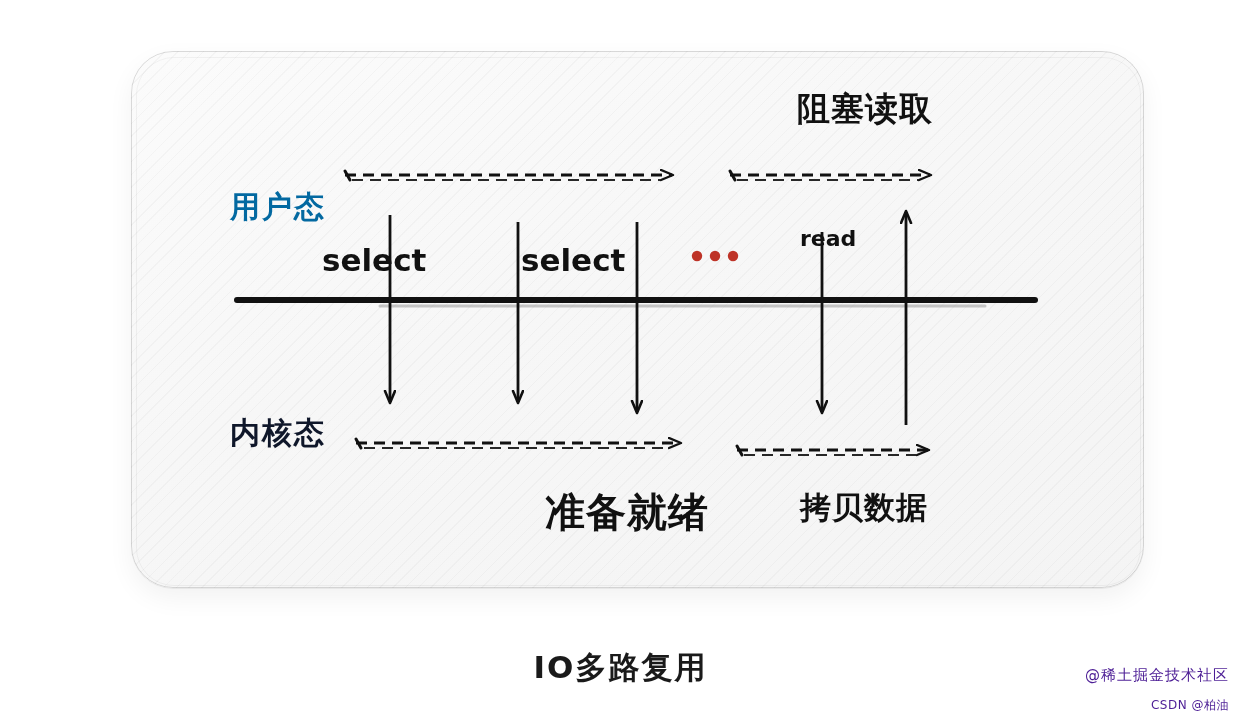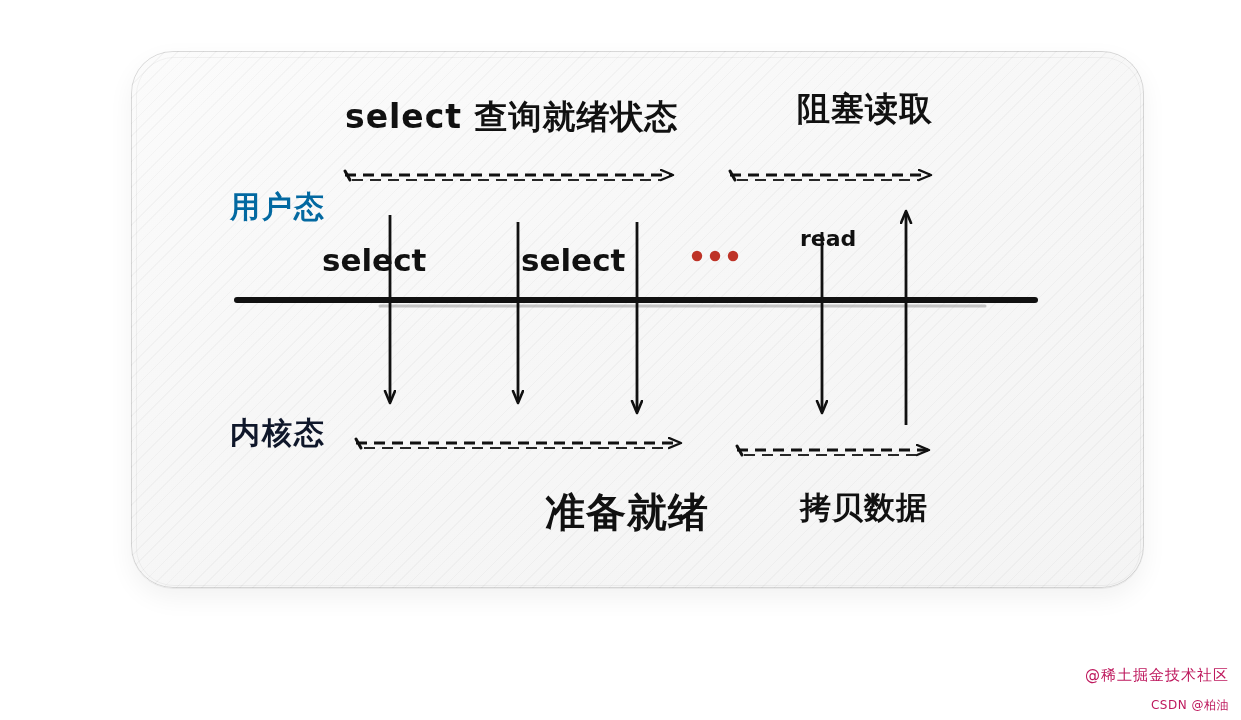--- a/index.html
+++ b/index.html
@@ -122,21 +122,21 @@
     letter-spacing: 2px;
     color: #1a1a1a;
   }
 
   
   #watermark {
     position: absolute;
     right: 12px;
     bottom: 6px;
     text-align: right;
-    color: #be185d;
+    color: #4c1d95;
     user-select: none;
   }
   #watermark .wm-main {
     font-size: 15px;
     letter-spacing: 1px;
     font-family: "DejaVu Sans", "Liberation Sans", sans-serif;
   }
   #watermark .wm-sub {
     font-size: 12px;
     letter-spacing: 0.5px;
@@ -207,38 +207,38 @@
       <path d="M906,425 L906,212" stroke="#111111" stroke-width="2.8" fill="none" marker-end="url(#arrowOpenDown)"></path>
     </g>
 
     <g>
       <circle cx="697" cy="256" r="5.2" fill="#BE3327"></circle>
       <circle cx="715" cy="256" r="5.2" fill="#BE3327"></circle>
       <circle cx="733" cy="256" r="5.2" fill="#BE3327"></circle>
     </g>
   </svg>
 
-  <div class="lbl lbl-cn" id="top-label-1">select 查询就绪状态</div>
 
   <div class="lbl lbl-cn" id="top-label-2">阻塞读取</div>
 
   <div class="lbl mode-lbl" id="user-mode-label" style="color:#0369a1">用户态</div>
 
   <div class="lbl mode-lbl" id="kernel-mode-label" style="color:#0f172a">内核态</div>
 
   <div class="lbl lbl-en" id="call-select-1">select</div>
 
   <div class="lbl lbl-en" id="call-select-2">select</div>
 
   <div class="lbl lbl-en" id="call-read">read</div>
 
 
   <div class="lbl lbl-cn" id="bot-label-2">准备就绪</div>
 
   <div class="lbl lbl-cn" id="bot-label-3">拷贝数据</div>
 
+  <div class="lbl" id="caption">IO多路复用</div>
 
   <div id="watermark">
     <div class="wm-main">@稀土掘金技术社区</div>
     <div class="wm-sub">CSDN @柏油</div>
   </div>
 
 </div>
 
 </body></html>

